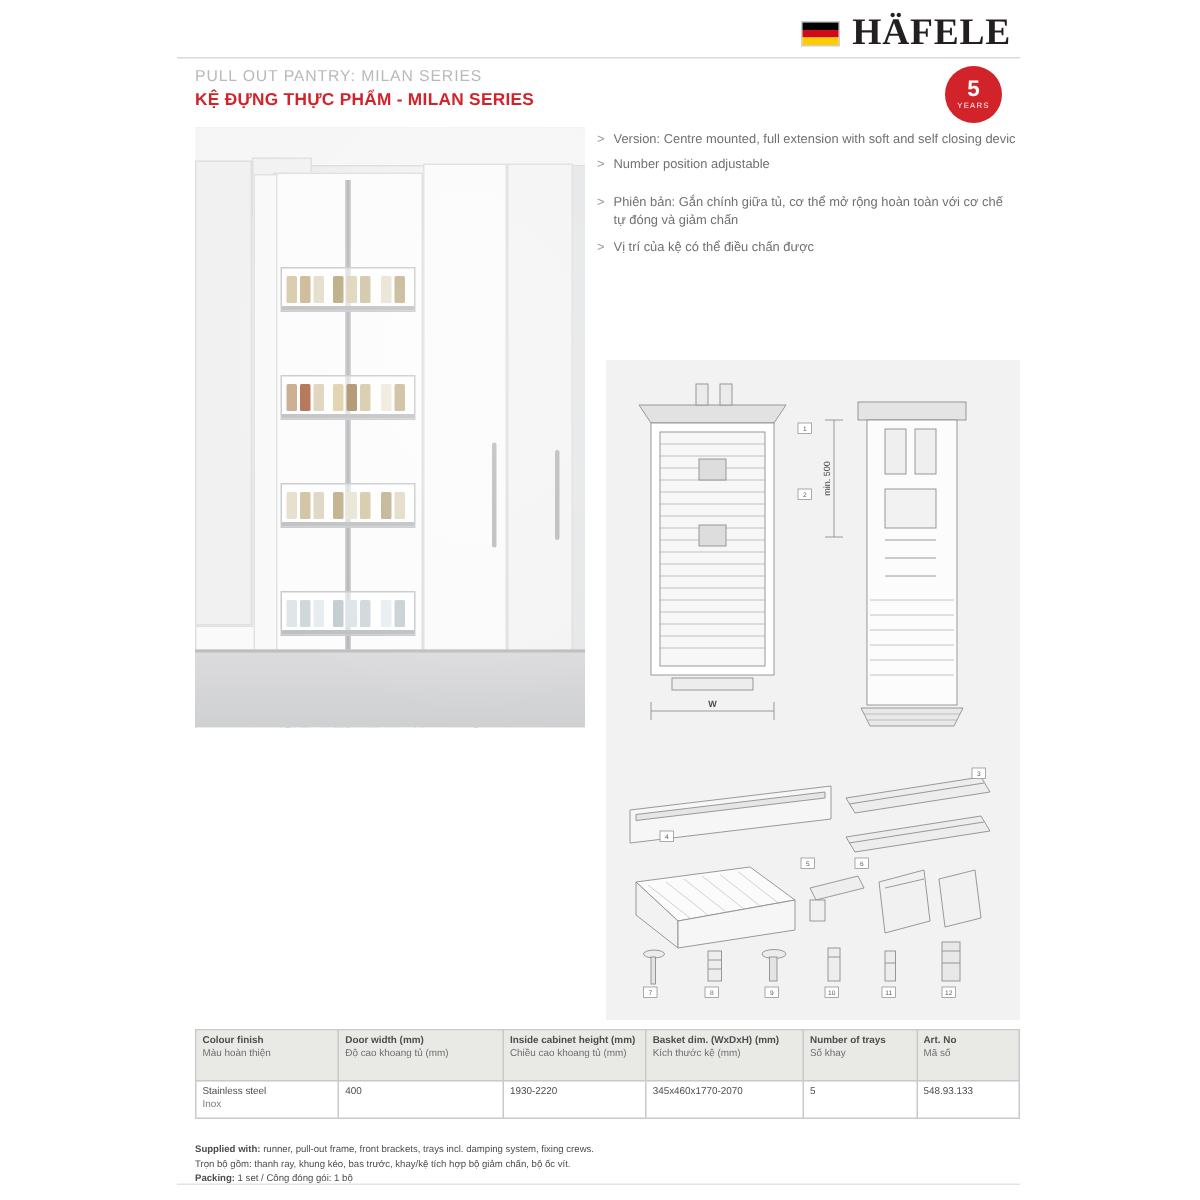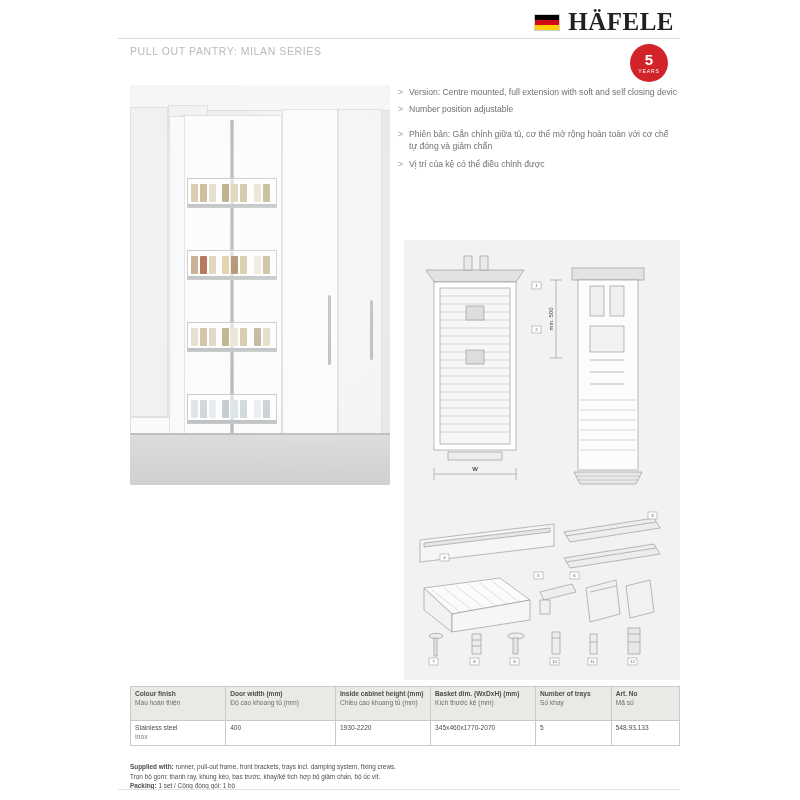--- a/index.html
+++ b/index.html
@@ -242,20 +242,21 @@
       <span class="k"></span>
         <span class="r"></span>
         <span class="y"></span>
     </div>
     <div class="brandname">HÄFELE</div>
   </div>
 
   <div class="rule-top"></div>
 
   <div class="title-en">PULL OUT PANTRY: MILAN SERIES</div>
+  <div class="title-vi">KỆ ĐỰNG THỰC PHẨM - MILAN SERIES</div>
 
   <div class="badge">
     <div class="num">5</div>
     <div class="lbl">YEARS</div>
   </div>
 
   <div class="photo">
     <div class="ph-wall"></div>
     <div class="ph-ceiling"></div>
 
@@ -324,21 +325,21 @@
     <div class="bullet">
       <span class="mk">&gt;</span>
       <span>Number position adjustable</span>
     </div>
     <div class="bullet group2">
       <span class="mk">&gt;</span>
       <span>Phiên bản: Gắn chính giữa tủ, cơ thể mở rộng hoàn toàn với cơ chế tự đóng và giảm chấn</span>
     </div>
     <div class="bullet">
       <span class="mk">&gt;</span>
-      <span>Vị trí của kệ có thể điều chỉnh được</span>
+      <span>Vị trí của kệ có thể điều chấn được</span>
     </div>
   </div>
 
   <div class="drawings">
     <svg class="dwg-svg" width="276" height="440" viewBox="0 0 276 440">
       <g stroke="#8d8e90" fill="none" stroke-width="0.6">
 
         <g>
           <polygon points="22,30 120,30 112,42 30,42" fill="#e2e2e2"></polygon>
           <rect x="30" y="42" width="82" height="168" fill="#ffffff"></rect>

